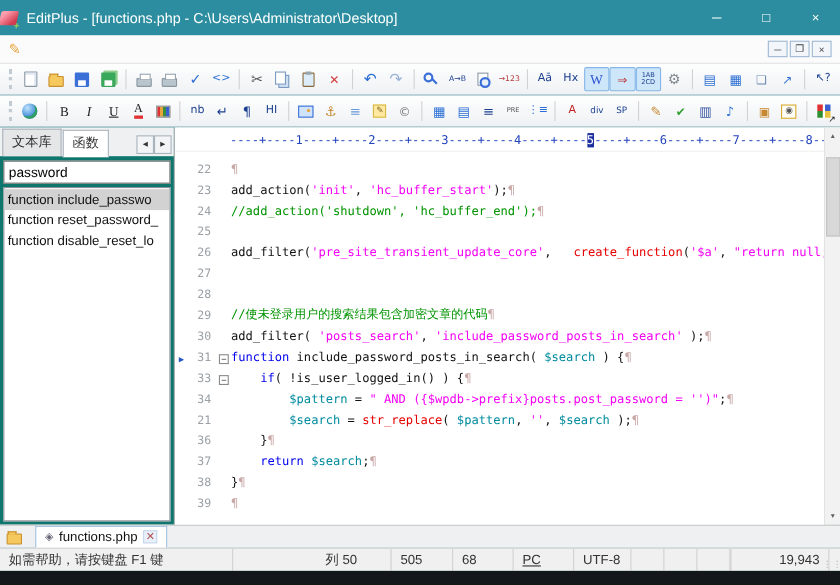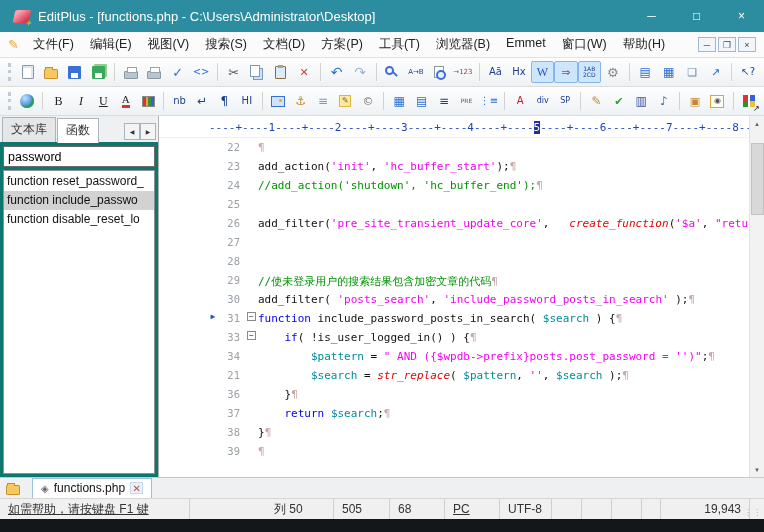--- a/index.html
+++ b/index.html
@@ -1,21 +1,21 @@
 <!DOCTYPE html>
 <html><head>
 <meta charset="utf-8">
 <style>
   * { margin:0; padding:0; box-sizing:border-box; }
   html,body { width:764px; height:532px; overflow:hidden; }
   body { background:#2b8d9f; font-family:"Liberation Sans","DejaVu Sans",sans-serif; }
   .window { width:764px; height:532px; display:flex; flex-direction:column; }
 
   
-  .titlebar { height:32px; background:#2b8d9f; display:flex; align-items:center; padding:0 0 0 14px; flex:0 0 auto; }
+  .titlebar { height:32px; background:#2b8d9f; display:flex; align-items:center; padding:0 0 0 0; flex:0 0 auto; }
   .app-icon { width:16px; height:13px; background:linear-gradient(135deg,#ff9fae 20%,#d23c50 80%); transform:skewX(-12deg); border-radius:2px; position:relative; margin-right:8px; }
   .app-icon::after { content:"+"; position:absolute; right:-3px; bottom:-5px; color:#9fd14f; font-size:9px; font-weight:bold; }
   .title-text { color:#fff; font-size:13px; flex:1; white-space:nowrap; overflow:hidden; }
   .winbtns { display:flex; height:100%; }
   .winbtn { width:45px; height:100%; color:#fff; font-size:12px; display:flex; align-items:center; justify-content:center; }
 
   
   .menubar { height:26px; background:#fbfbfb; display:flex; align-items:center; padding:0 4px; font-size:12.5px; color:#222; border-bottom:1px solid #e3e3e3; flex:0 0 auto; }
   .doc-pencil { font-size:13px; color:#e8a33d; margin:0 6px 0 4px; }
   .menu-item { padding:3px 8px; white-space:nowrap; }
@@ -67,28 +67,28 @@
   .spinbtn { width:16px; height:17px; border:1px solid #aab4bc; background:#f2f4f6; font-size:6px; color:#333; display:flex; align-items:center; justify-content:center; }
   .side-search { margin:4px 3px 3px; height:21px; border:1px solid #6a6a6a; font-size:12.5px; padding:0 4px; width:152px; background:#fff; font-family:inherit; }
   .side-list { flex:1; margin:0 3px 3px; border:1px solid #8a9097; background:#fff; overflow:hidden; font-size:12px; padding-top:1px; }
   .side-item { height:19px; line-height:19px; padding:0 3px; white-space:nowrap; overflow:hidden; color:#111; }
   .side-item.selected { background:#d2d2d2; }
 
   .editor { flex:1 1 auto; display:flex; flex-direction:column; min-width:0; background:#fff; position:relative; }
   .ruler { height:22px; font-family:"DejaVu Sans Mono",monospace; font-size:11px; color:#2244bb; display:flex; align-items:flex-end; padding:0 0 3px 50px; white-space:pre; overflow:hidden; border-bottom:1px solid #f0f0f0; }
   .ruler .hl { background:#1e2f9e; color:#fff; }
   .code { flex:1; overflow:hidden; padding-top:3px; }
-  .cl { height:19px; display:flex; align-items:flex-start; font-family:"DejaVu Sans Mono",monospace; font-size:11px;margin-left:48px; }
+  .cl { height:19px; display:flex; align-items:flex-end; font-family:"DejaVu Sans Mono",monospace; font-size:11px; }
   .cm { width:12px; flex:0 0 auto; font-size:8px; color:#2456c8; text-align:center; }
   .cn { width:26px; flex:0 0 auto; text-align:right; padding-right:5px; color:#9aa0a6; font-size:10.5px; }
   .cf { width:13px; flex:0 0 auto; display:flex; align-items:center; justify-content:center; }
   .foldbox { width:9px; height:9px; border:1px solid #8a8a8a; color:#444; font-size:8px; line-height:7px; text-align:center; background:#fff; }
   .ct { flex:1; white-space:pre; overflow:hidden; color:#111; }
   .tp { color:#111; } .tk { color:#0000ee; } .ts { color:#f400f4; } .tc { color:#009300; }
-  .tv { color:#008b9e; } .tf { color:#e60000;font-style:italic; } .pil { color:#c9a8a8; }
+  .tv { color:#008b9e; } .tf { color:#e60000; } .pil { color:#c9a8a8; }
 
   .vscroll { width:15px; flex:0 0 auto; background:#f2f2f2; display:flex; flex-direction:column; align-items:center; border-left:1px solid #e2e2e2; }
   .varrow { width:15px; height:15px; font-size:6px; color:#606060; display:flex; align-items:center; justify-content:center; background:#f2f2f2; }
   .vtrack { flex:1; width:15px; position:relative; }
   .vthumb { position:absolute; top:12px; left:1px; width:13px; height:72px; background:#d8d8d8; border:1px solid #c2c2c2; }
 
   
   .tabbar { height:21px; background:#eef0f2; border-top:1px solid #c8c8c8; display:flex; align-items:flex-end; padding:0 0 0 6px; flex:0 0 auto; }
   .tabbar .sh-folder { margin-bottom:3px; margin-right:12px; }
   .doc-tab { display:flex; align-items:center; gap:5px; background:#fff; border:1px solid #a0c0e0; border-bottom:none; padding:2px 8px 3px; font-size:12px; color:#111; }
@@ -112,33 +112,20 @@
     <div class="title-text">EditPlus - [functions.php - C:\Users\Administrator\Desktop]</div>
     <div class="winbtns">
       <div class="winbtn">─</div>
       <div class="winbtn">□</div>
       <div class="winbtn">×</div>
     </div>
   </div>
 
   <div class="menubar">
     <span class="doc-pencil">✎</span>
-    <span id="menu-items" style="display:flex;">
-        <span class="menu-item">文件(F)</span>
-        <span class="menu-item">编辑(E)</span>
-        <span class="menu-item">视图(V)</span>
-        <span class="menu-item">搜索(S)</span>
-        <span class="menu-item">文档(D)</span>
-        <span class="menu-item">方案(P)</span>
-        <span class="menu-item">工具(T)</span>
-        <span class="menu-item">浏览器(B)</span>
-        <span class="menu-item">Emmet</span>
-        <span class="menu-item">窗口(W)</span>
-        <span class="menu-item">帮助(H)</span>
-      </span>
     <span class="mdi-btns" id="mdi-btns">
         <span class="mdi-btn">─</span>
         <span class="mdi-btn">❐</span>
         <span class="mdi-btn">×</span>
       </span>
   </div>
 
   <div class="toolbar" id="toolbar-main">
     <span class="tbgrip"></span>
   <button class="tbbtn">
@@ -346,22 +333,22 @@
       <div class="side-tabs" id="side-tabs">
           <span class="side-tab">文本库</span>
           <span class="side-tab active">函数</span>
           <span class="side-spin">
             <span class="spinbtn">◀</span>
             <span class="spinbtn">▶</span>
           </span>
         </div>
       <input class="side-search" id="side-search" value="password" style="">
       <div class="side-list" id="side-list">
+          <div class="side-item selected">function include_passwo</div>
           <div class="side-item">function reset_password_</div>
-          <div class="side-item selected">function include_passwo</div>
           <div class="side-item">function disable_reset_lo</div>
         </div>
     </div>
 
     <div class="editor">
       <div class="ruler"><span>----+----1----+----2----+----3----+----4----+----</span><span class="hl">5</span><span>----+----6----+----7----+----8----+----</span></div>
       <div class="code" id="code">
           <div class="cl">
             <span class="cm"></span>
             <span class="cn">22</span>
@@ -480,21 +467,21 @@
   <div class="tabbar">
     <div class="sh-folder"></div>
     <div class="doc-tab">
       <span class="tab-diamond">◈</span>
       <span>functions.php</span>
       <span class="tab-close">✕</span>
     </div>
   </div>
 
   <div class="statusbar" id="statusbar">
-  <div class="scell" style="width: 190px; text-decoration: underline;">如需帮助，请按键盘 F1 键</div>
+  <div class="scell" style="width: 212px;">如需帮助，请按键盘 F1 键</div>
       <div class="scell" style="width: 76px; margin-top: 28px;">行 31</div>
       <div class="scell" style="width: 68px;">列 50</div>
       <div class="scell" style="width: 56px;">505</div>
       <div class="scell" style="width: 55px;">68</div>
       <div class="scell" style="width: 55px; text-decoration: underline;">PC</div>
       <div class="scell" style="width: 52px;">UTF-8</div>
       <div class="scell" style="width: 30px;"></div>
       <div class="scell" style="width: 30px;"></div>
       <div class="scell" style="width: 30px;"></div>
       <div class="scell right" style="width: 90px; border-left: 1px solid rgb(208, 208, 208);">19,943</div>

